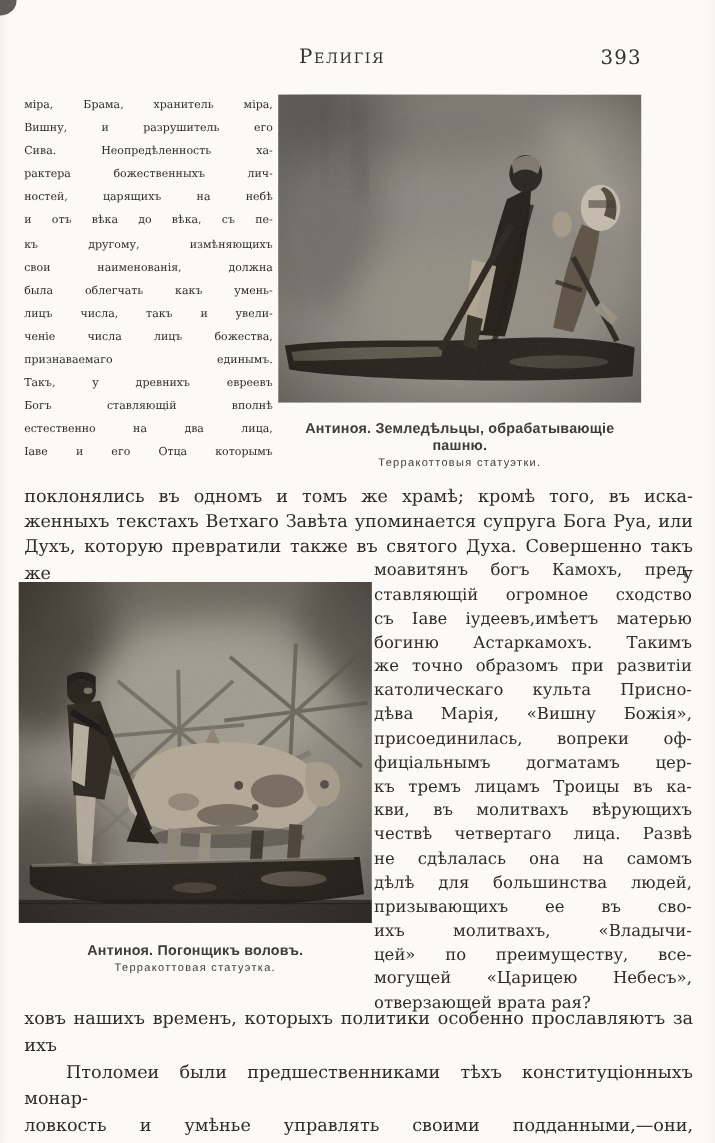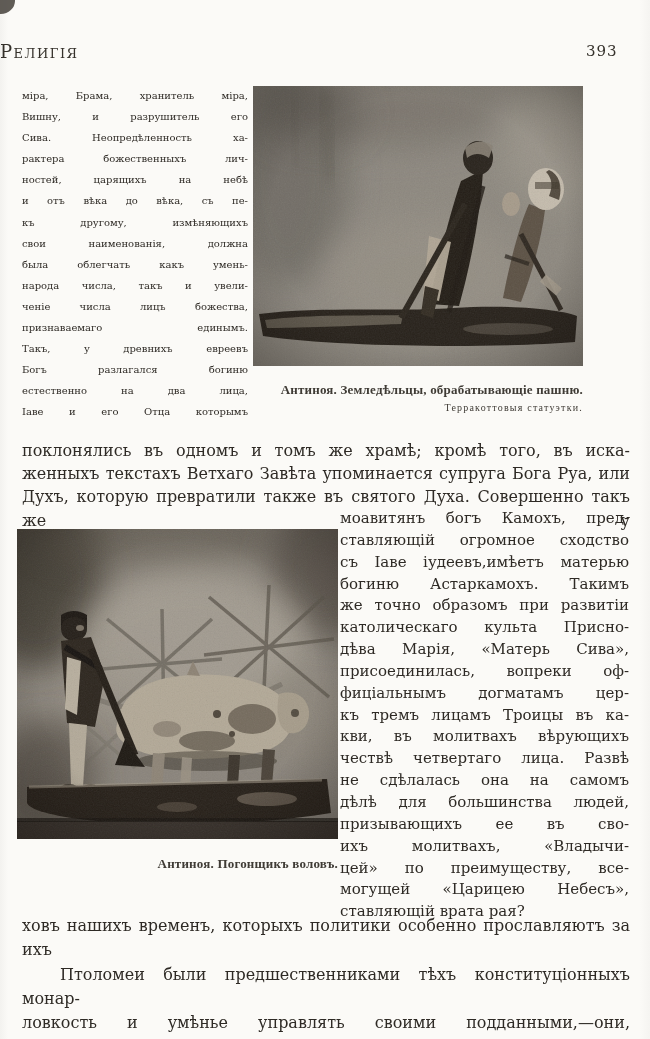--- a/index.html
+++ b/index.html
@@ -3,36 +3,36 @@
 <meta charset="utf-8">
 <style>
   html,body{margin:0;padding:0;}
   body{width:650px;height:1039px;overflow:hidden;
        font-family:"DejaVu Serif", serif;}
   .page{position:absolute;left:0;top:0;width:650px;height:1039px;
         background:linear-gradient(90deg,#f3f2ef 0px,#fbfaf7 8px,#fbfaf7 640px,#f5f4f1 650px);
         color:#2e2a25;}
   .smudge{position:absolute;left:0;top:0;width:15px;height:14px;background:#44403a;
           border-radius:0 0 95% 0;opacity:.85;}
-  .running-title{position:absolute;left:0;top:41px;width:622px;text-align:left;
+  .running-title{position:absolute;left:0;top:41px;width:622px;text-align:center;
           font-size:18px;letter-spacing:1.5px;font-variant:small-caps;color:#35312b;}
-  .page-number{position:absolute;left:586px;top:42px;font-size:15px;color:#35312b;letter-spacing:1px;}
+  .page-number{position:absolute;left:546px;top:42px;font-size:18px;color:#35312b;letter-spacing:1px;}
   .col{position:absolute;}
   .jline{text-align:justify;text-align-last:justify;}
   .jline.rag{text-align-last:left;}
   .left-col{left:22px;top:85px;width:226px;font-size:10px;line-height:21.1px;}
   .mid-par{left:22px;top:439px;width:608px;font-size:16px;line-height:23.2px;}
   .right-col{left:340px;top:508px;width:289px;font-size:15px;line-height:21.85px;}
   .bottom-par{left:22px;top:914px;width:608px;font-size:16px;line-height:24.3px;}
   .indent{text-indent:38px;}
   .photo{position:absolute;box-shadow:inset 0 0 18px rgba(30,25,18,.4);}
   .photo svg{display:block;}
   .photo1{left:253px;top:86px;width:330px;height:280px;}
   .photo2{left:17px;top:529px;width:321px;height:310px;}
-  .caption{position:absolute;text-align:right;font-family:Liberation Serif, serif;color:#3f3b35;}
+  .caption{position:absolute;text-align:center;font-family:Liberation Sans, sans-serif;color:#3f3b35;}
   .cap1{left:253px;top:382px;width:330px;}
   .cap2{left:17px;top:856px;width:321px;}
   .cap-main{font-weight:bold;font-size:13px;letter-spacing:.2px;}
   .cap-sub{font-size:10px;letter-spacing:1.2px;margin-top:4px;}
 </style>
 </head>
 <body>
 
 <div class="page">
 
@@ -44,25 +44,25 @@
   <div class="col left-col">
     <div class="jline">міра, Брама, хранитель міра,</div>
     <div class="jline">Вишну, и разрушитель его</div>
     <div class="jline">Сива. Неопредѣленность ха-</div>
     <div class="jline">рактера божественныхъ лич-</div>
     <div class="jline">ностей, царящихъ на небѣ</div>
     <div class="jline">и отъ вѣка до вѣка, съ пе-</div>
     <div class="jline">къ другому, измѣняющихъ</div>
     <div class="jline">свои наименованія, должна</div>
     <div class="jline">была облегчать какъ умень-</div>
-    <div class="jline">народа числа, такъ и увели-</div>
+    <div class="jline">лицъ числа, такъ и увели-</div>
     <div class="jline">ченіе числа лицъ божества,</div>
     <div class="jline">признаваемаго единымъ.</div>
     <div class="jline">Такъ, у древнихъ евреевъ</div>
-    <div class="jline">Богъ разлагался богиню</div>
+    <div class="jline">Богъ ставляющій вполнѣ</div>
     <div class="jline">естественно на два лица,</div>
     <div class="jline">Іаве и его Отца которымъ</div>
   </div>
 
   <div class="photo photo1">
     <svg width="330" height="280" viewBox="0 0 330 280" xmlns="http://www.w3.org/2000/svg">
       <defs>
         <filter id="bl16" x="-50%" y="-50%" width="200%" height="200%">
             <feGaussianBlur stdDeviation="16"></feGaussianBlur>
           </filter>
@@ -201,37 +201,38 @@
     </svg>
   </div>
 
   <div class="col right-col">
     <div class="jline">моавитянъ богъ Камохъ, пред-</div>
     <div class="jline">ставляющій огромное сходство</div>
     <div class="jline">съ Іаве іудеевъ,имѣетъ матерью</div>
     <div class="jline">богиню Астаркамохъ. Такимъ</div>
     <div class="jline">же точно образомъ при развитіи</div>
     <div class="jline">католическаго культа Присно-</div>
-    <div class="jline">дѣва Марія, «Матерь Сива»,</div>
+    <div class="jline">дѣва Марія, «Вишну Божія»,</div>
     <div class="jline">присоединилась, вопреки оф-</div>
     <div class="jline">фиціальнымъ догматамъ цер-</div>
     <div class="jline">къ тремъ лицамъ Троицы въ ка-</div>
     <div class="jline">кви, въ молитвахъ вѣрующихъ</div>
     <div class="jline">чествѣ четвертаго лица. Развѣ</div>
     <div class="jline">не сдѣлалась она на самомъ</div>
     <div class="jline">дѣлѣ для большинства людей,</div>
     <div class="jline">призывающихъ ее въ сво-</div>
     <div class="jline">ихъ молитвахъ, «Владычи-</div>
     <div class="jline">цей» по преимуществу, все-</div>
     <div class="jline">могущей «Царицею Небесъ»,</div>
-    <div class="jline rag">ставляющій врата рая?</div>
+    <div class="jline rag">отверзающей врата рая?</div>
   </div>
 
   <div class="caption cap2">
     <div class="cap-main">Антиноя. Погонщикъ воловъ.</div>
+    <div class="cap-sub">Терракоттовая статуэтка.</div>
   </div>
 
   <div class="col bottom-par">
     <div class="jline">ховъ нашихъ временъ, которыхъ политики особенно прославляютъ за ихъ</div>
     <div class="jline indent">Птоломеи были предшественниками тѣхъ  конституціонныхъ монар-</div>
     <div class="jline">ловкость и умѣнье управлять своими подданными,—они, дѣйствительно,</div>
   </div>
 
 </div>
 

